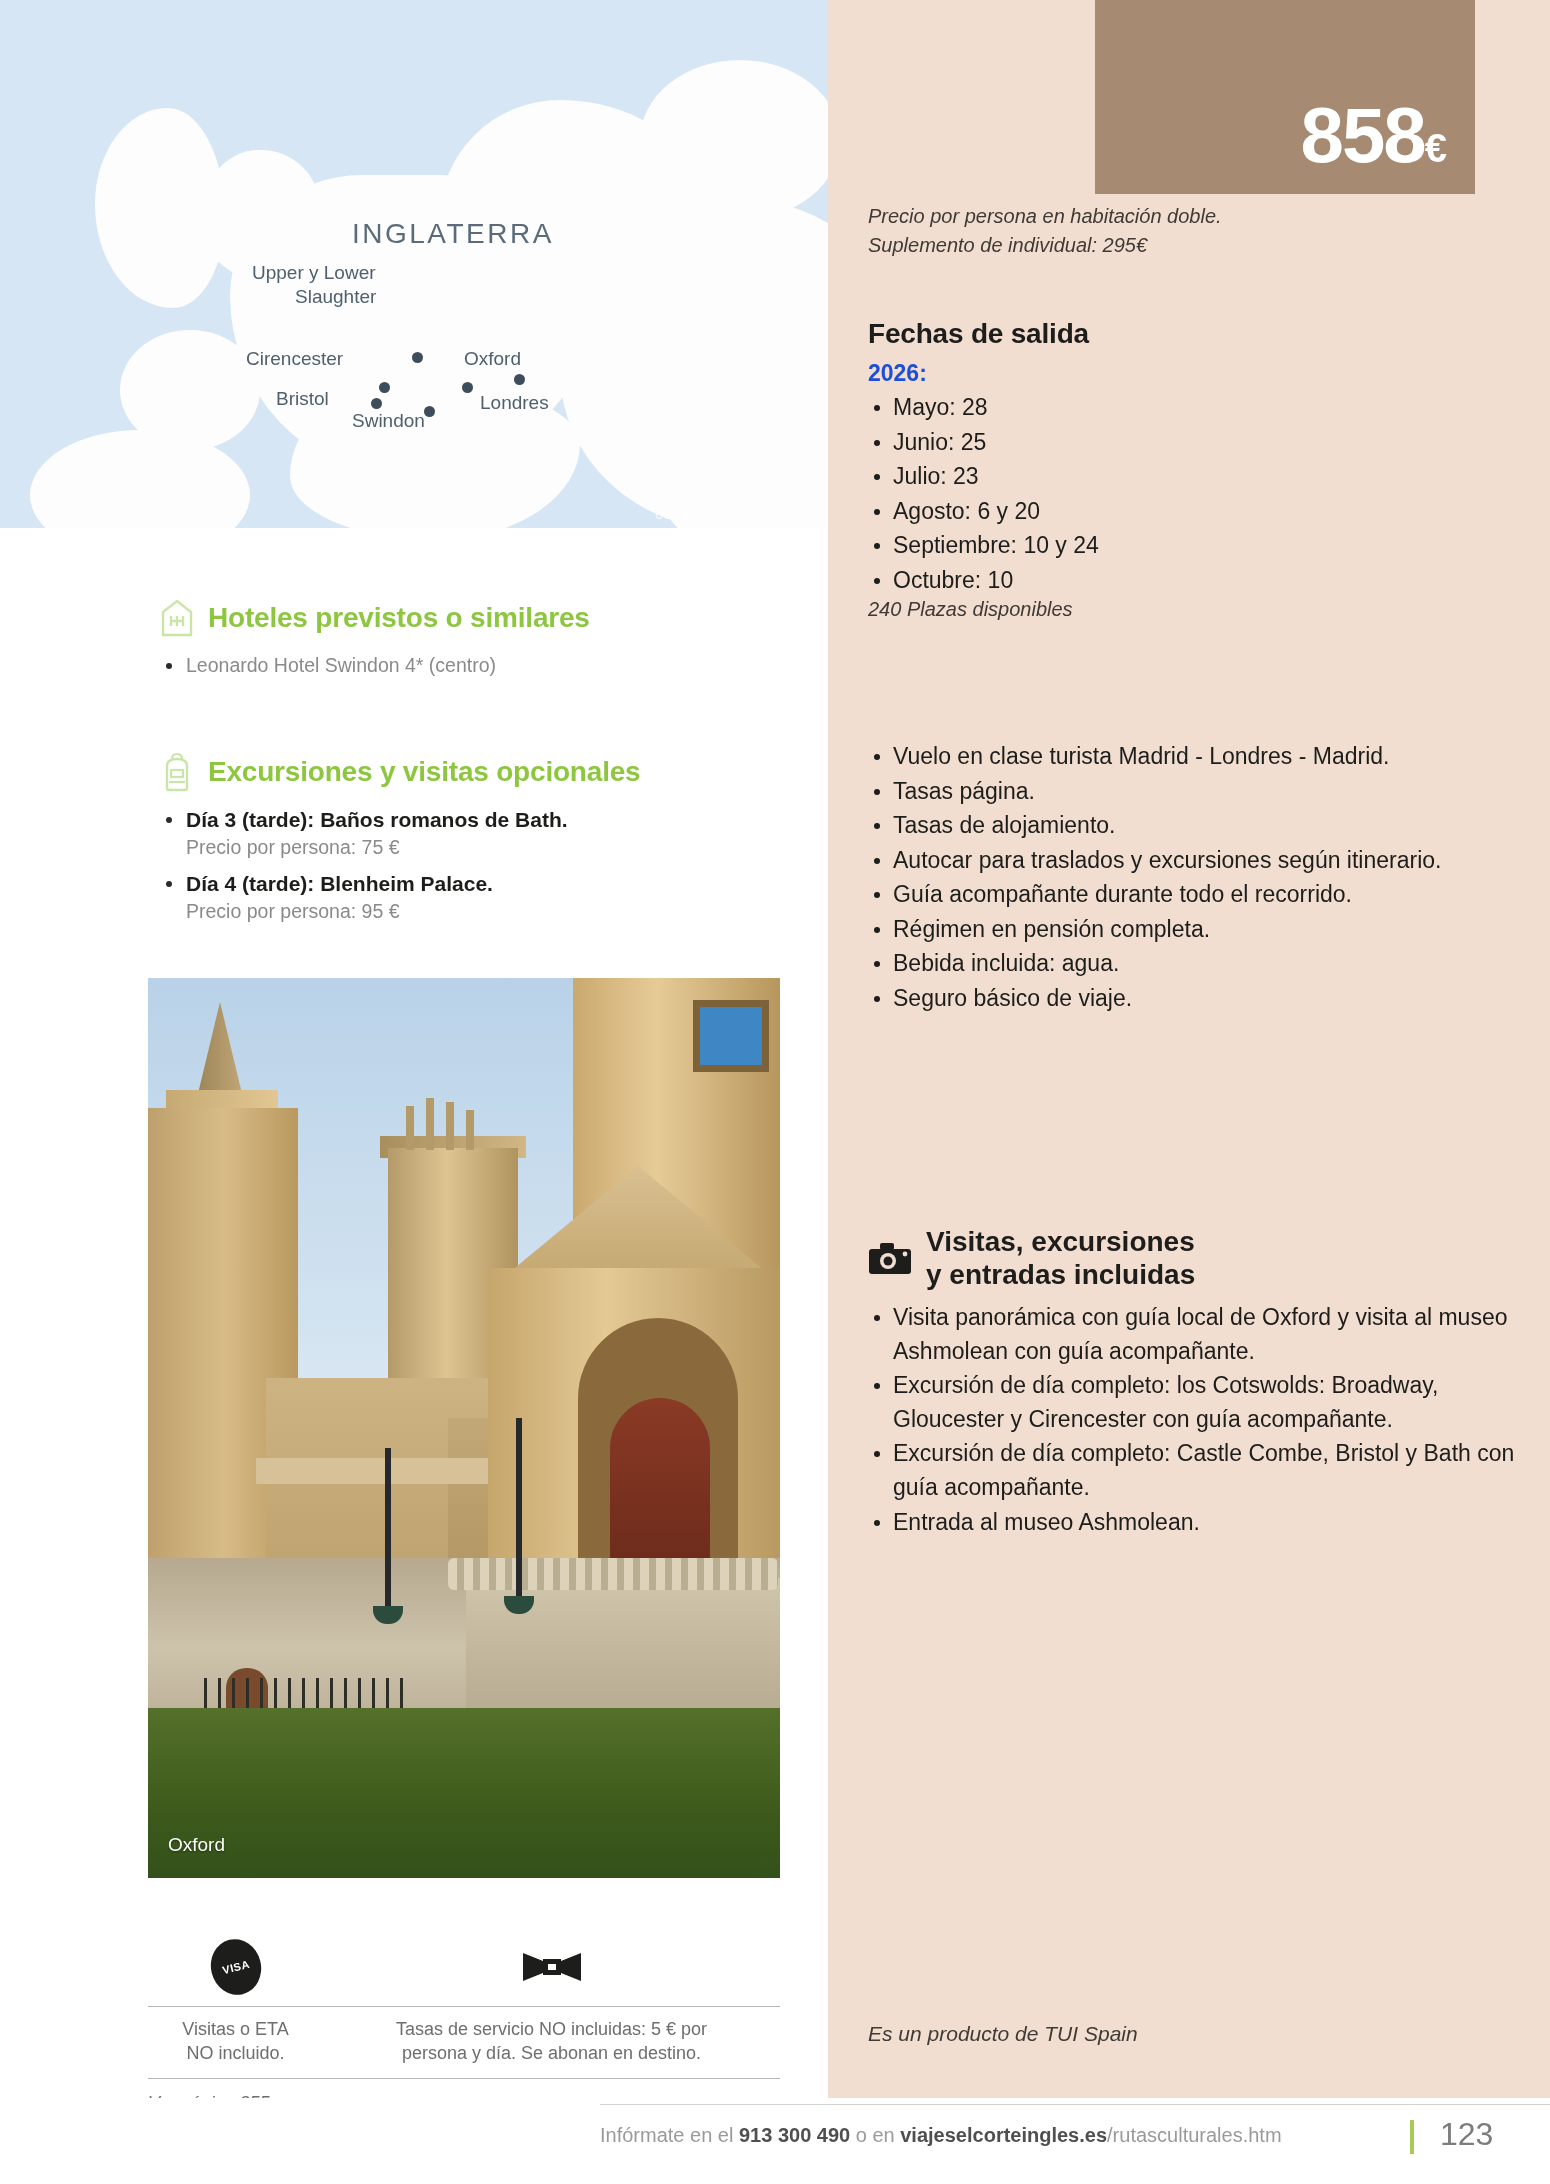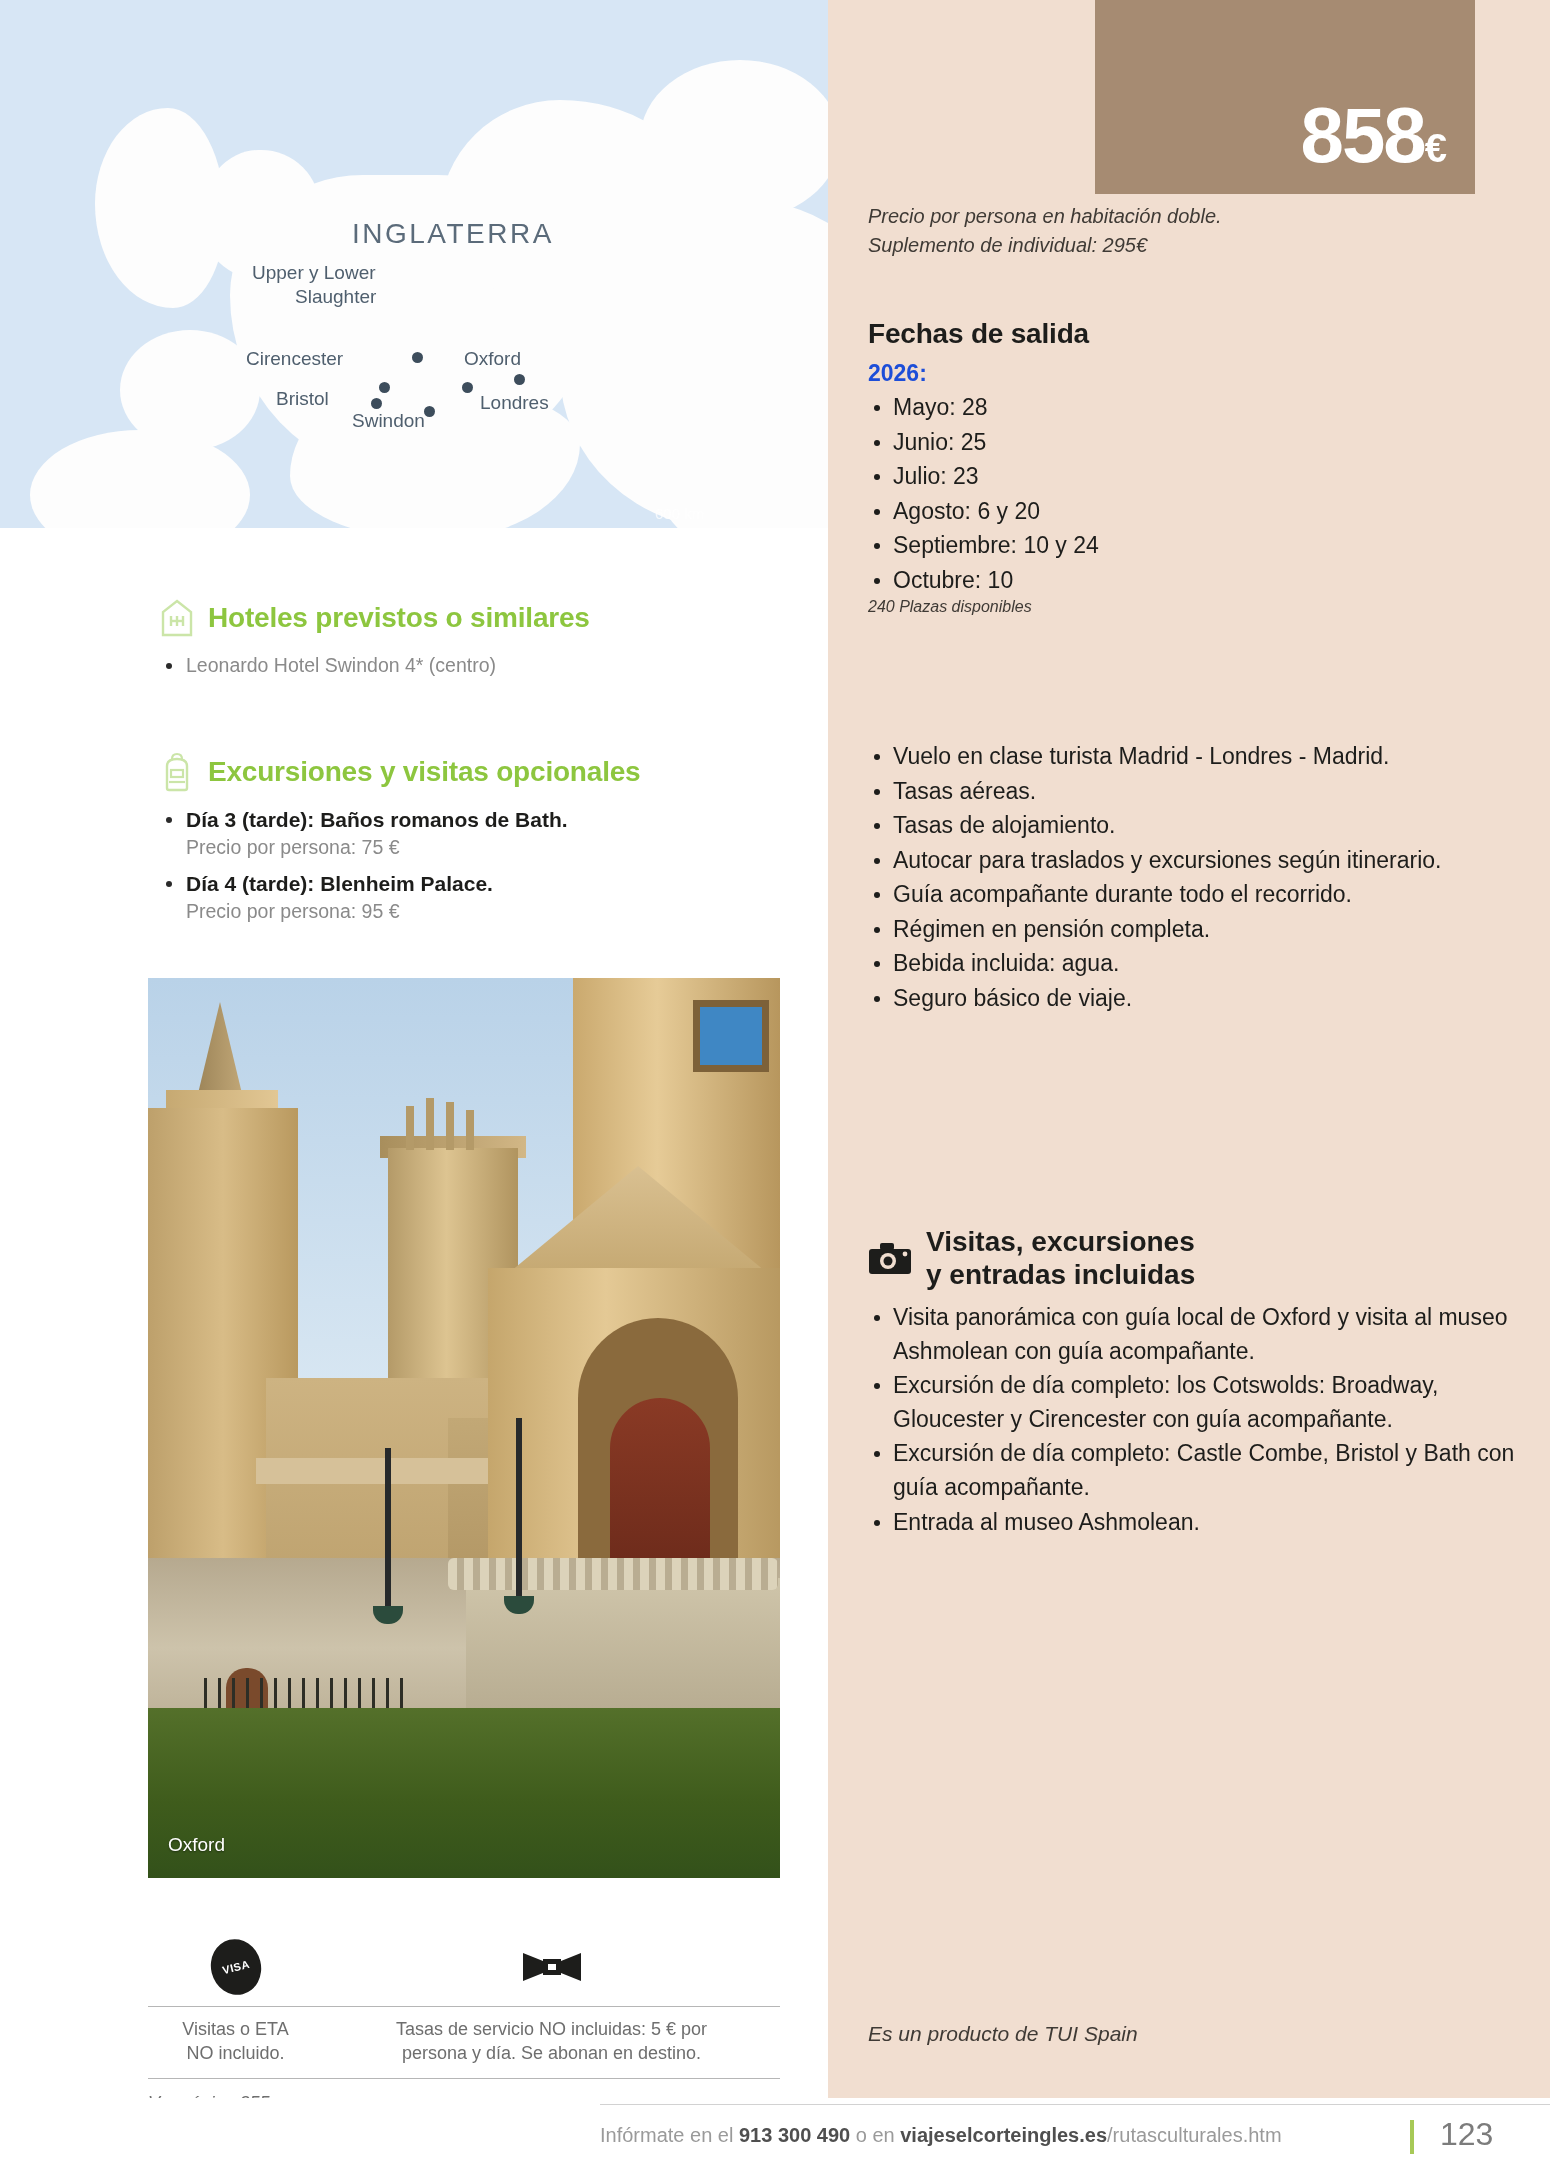--- a/index.html
+++ b/index.html
@@ -195,21 +195,21 @@
   .ryear { font-size: 23px; font-weight: bold; color: #1d4ed8; margin-top: 10px; }
   ul.rlist { list-style: none; margin-top: 4px; }
   ul.rlist > li {
     position: relative; padding-left: 25px; font-size: 23px; color: #1d1d1b;
     line-height: 1.46; margin-bottom: 1px;
   }
   ul.rlist > li::before {
     content: ""; position: absolute; left: 6px; top: 14px;
     width: 6px; height: 6px; background: #1d1d1b; border-radius: 50%;
   }
-  #seats { font-size: 16px; font-style: italic; color: #3f3a35; }
+  #seats { font-size: 20px; font-style: italic; color: #3f3a35; }
 
   #visits-head {
     display: flex; align-items: center; gap: 14px;
   }
   #visits-head .cam { width: 44px; height: 34px; flex: 0 0 44px; }
   #visits-head .cam svg { display: block; width: 100%; height: 100%; }
   #visits-head .two { font-size: 28px; font-weight: bold; color: #1d1d1b; line-height: 1.18; }
 
   #tui-note {
     position: absolute; left: 40px; top: 2022px;
@@ -417,21 +417,21 @@
           <li>Agosto: 6 y 20</li>
           <li>Septiembre: 10 y 24</li>
           <li>Octubre: 10</li>
         </ul>
       <div id="seats">240  Plazas disponibles</div>
     </div>
 
     <div class="rblock" style="top:730px;">
       <ul class="rlist" id="includes-list" style="margin-top:10px">
           <li>Vuelo en clase turista Madrid - Londres - Madrid.</li>
-          <li>Tasas aéreas.</li>
+          <li>Tasas página.</li>
           <li>Tasas de alojamiento.</li>
           <li>Autocar para traslados y excursiones según itinerario.</li>
           <li>Guía acompañante durante todo el recorrido.</li>
           <li>Régimen en pensión completa.</li>
           <li>Bebida incluida: agua.</li>
           <li>Seguro básico de viaje.</li>
         </ul>
     </div>
 
     <div class="rblock" style="top:1225px;">

